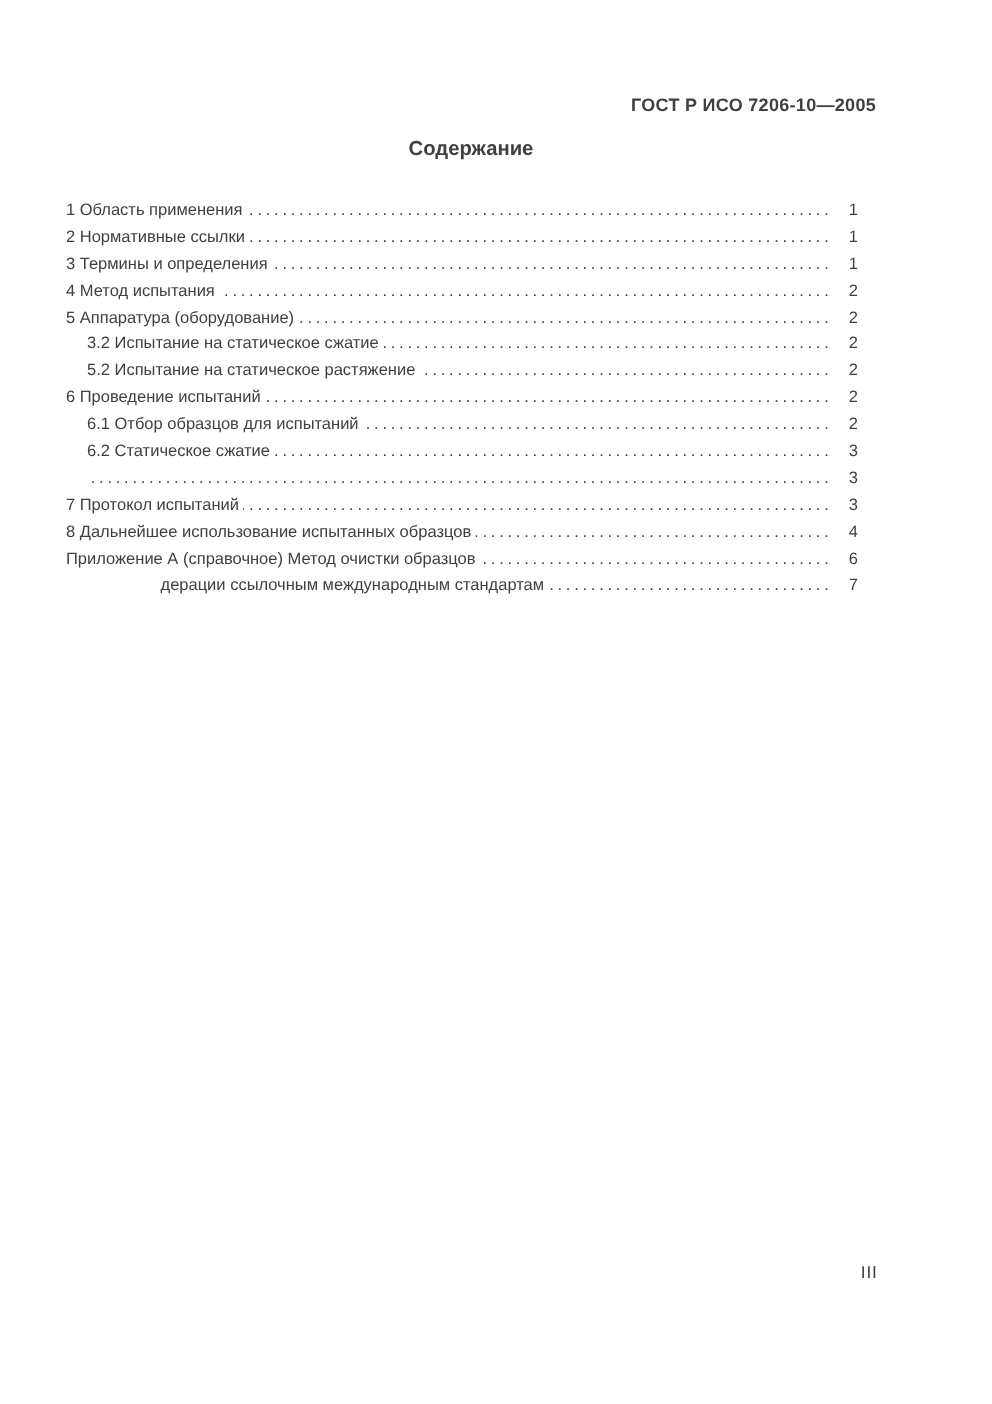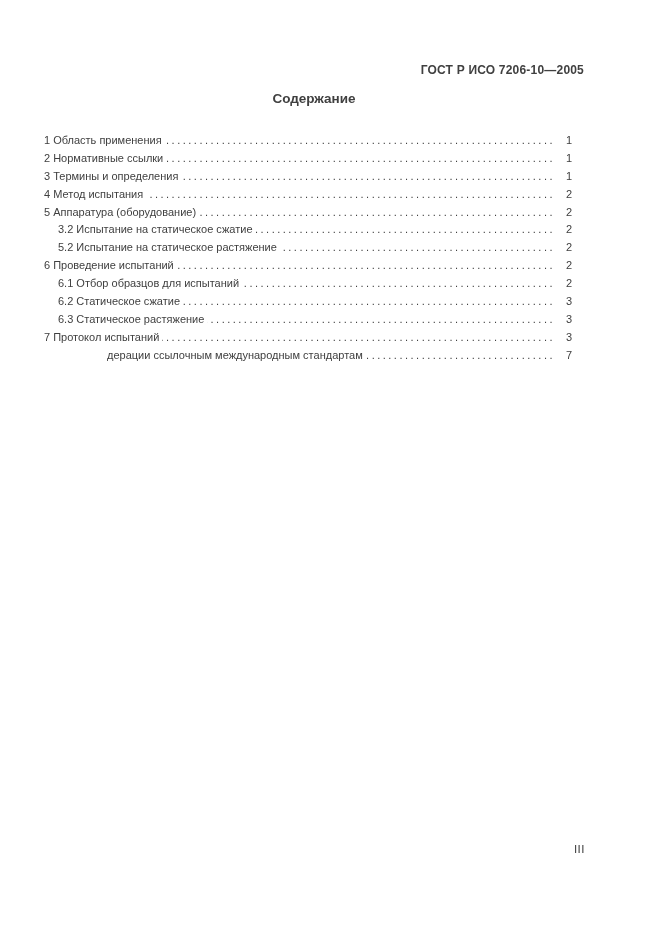--- a/index.html
+++ b/index.html
@@ -154,32 +154,41 @@
     <span class="toc-page">2</span>
   </div>
 
   <div class="toc-row indent-1">
     <span class="toc-label">6.2 Статическое сжатие</span>
     <span class="toc-leader"></span>
     <span class="toc-page">3</span>
   </div>
 
   <div class="toc-row indent-1">
-    <span class="toc-label">6.3 Статическое растяжение</span>
     <span class="toc-leader"></span>
     <span class="toc-page">3</span>
   </div>
 
   <div class="toc-row indent-0">
     <span class="toc-label">7 Протокол испытаний</span>
     <span class="toc-leader"></span>
     <span class="toc-page">3</span>
   </div>
 
+  <div class="toc-row indent-0">
+    <span class="toc-label">8 Дальнейшее использование испытанных образцов</span>
+    <span class="toc-leader"></span>
+    <span class="toc-page">4</span>
+  </div>
 
+  <div class="toc-row indent-0">
+    <span class="toc-label">Приложение А (справочное) Метод очистки образцов</span>
+    <span class="toc-leader"></span>
+    <span class="toc-page">6</span>
+  </div>
 
 
   <div class="toc-row indent-2">
     <span class="toc-label">дерации ссылочным международным стандартам</span>
     <span class="toc-leader"></span>
     <span class="toc-page">7</span>
   </div>
 </div>
 
   <div class="folio">III</div>

